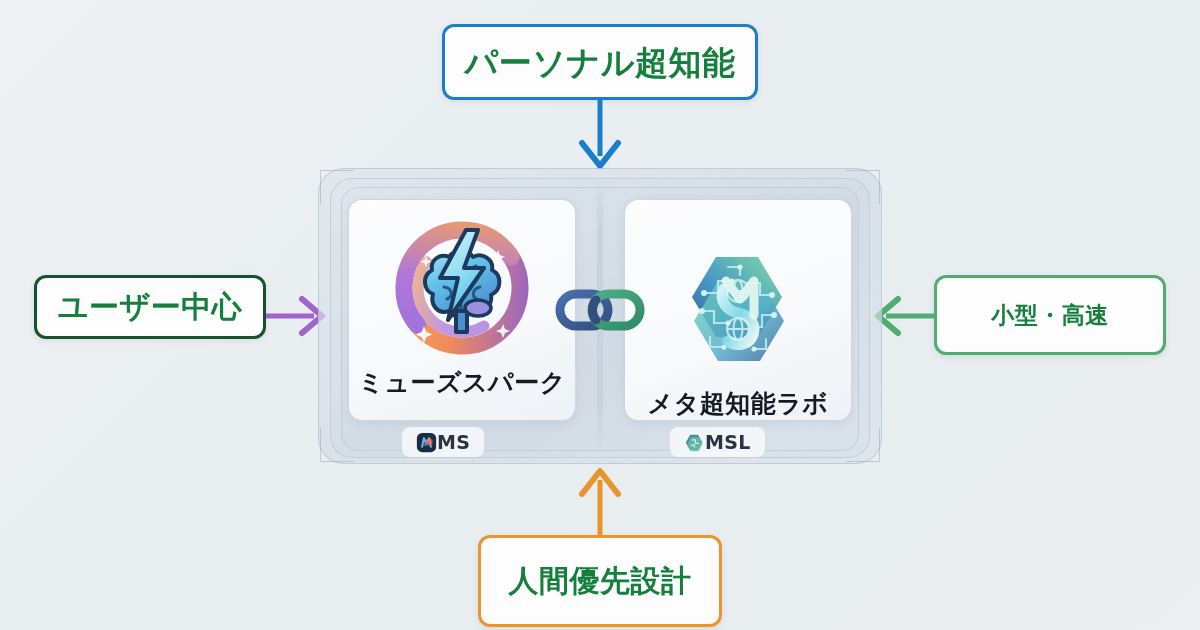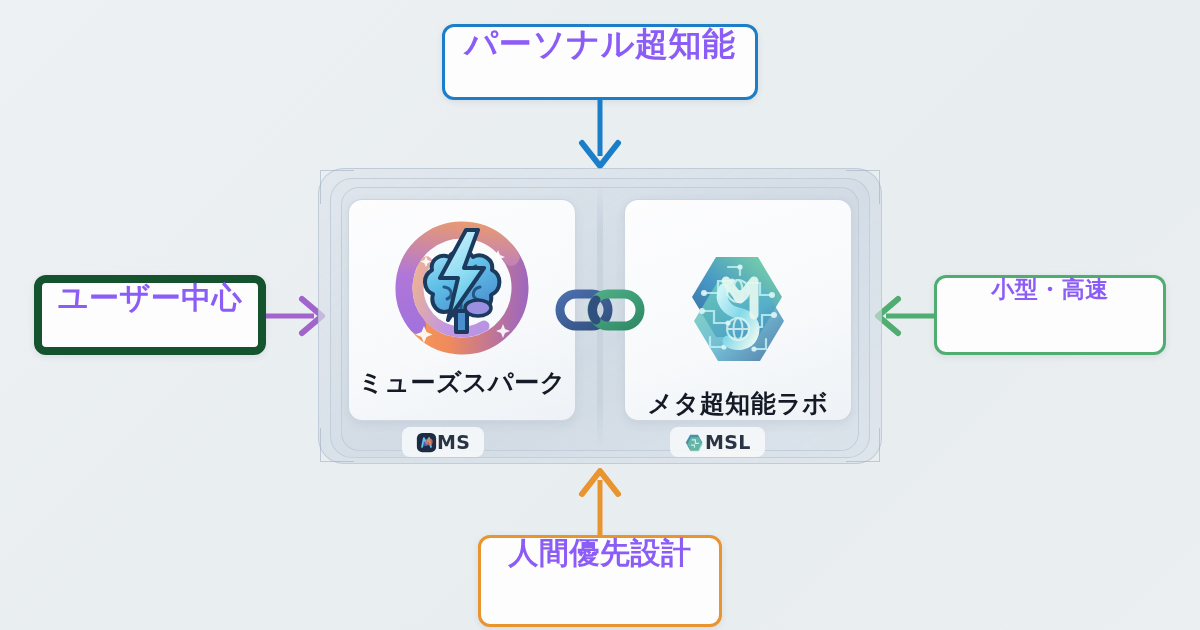--- a/index.html
+++ b/index.html
@@ -17,43 +17,44 @@
     width: 1200px;
     height: 630px;
   }
 
   
   .callout {
     position: absolute;
     background: #fdfdfd;
     border-radius: 12px;
     display: flex;
+    align-items: center;
     justify-content: center;
     font-weight: 700;
-    color: #8b5cf6;
+    color: #15803d;
     letter-spacing: 0.5px;
     box-shadow: 0 2px 6px rgba(60,70,90,0.10);
   }
 
   .callout-text {
     white-space: nowrap;
     line-height: 1;
   }
 
   #callout-top {
     left: 442px; top: 24px;
     width: 316px; height: 76px;
     border: 3px solid #1a7fc8;
     font-size: 33px;
   }
 
   #callout-left {
     left: 34px; top: 275px;
-    width: 232px; height: 80px;
-    border: 8px solid #14532d;
+    width: 232px; height: 64px;
+    border: 3px solid #14532d;
     font-size: 30px;
   }
 
   #callout-right {
     left: 934px; top: 275px;
     width: 232px; height: 80px;
     border: 3px solid #4fad72;
     font-size: 23px;
   }
 

